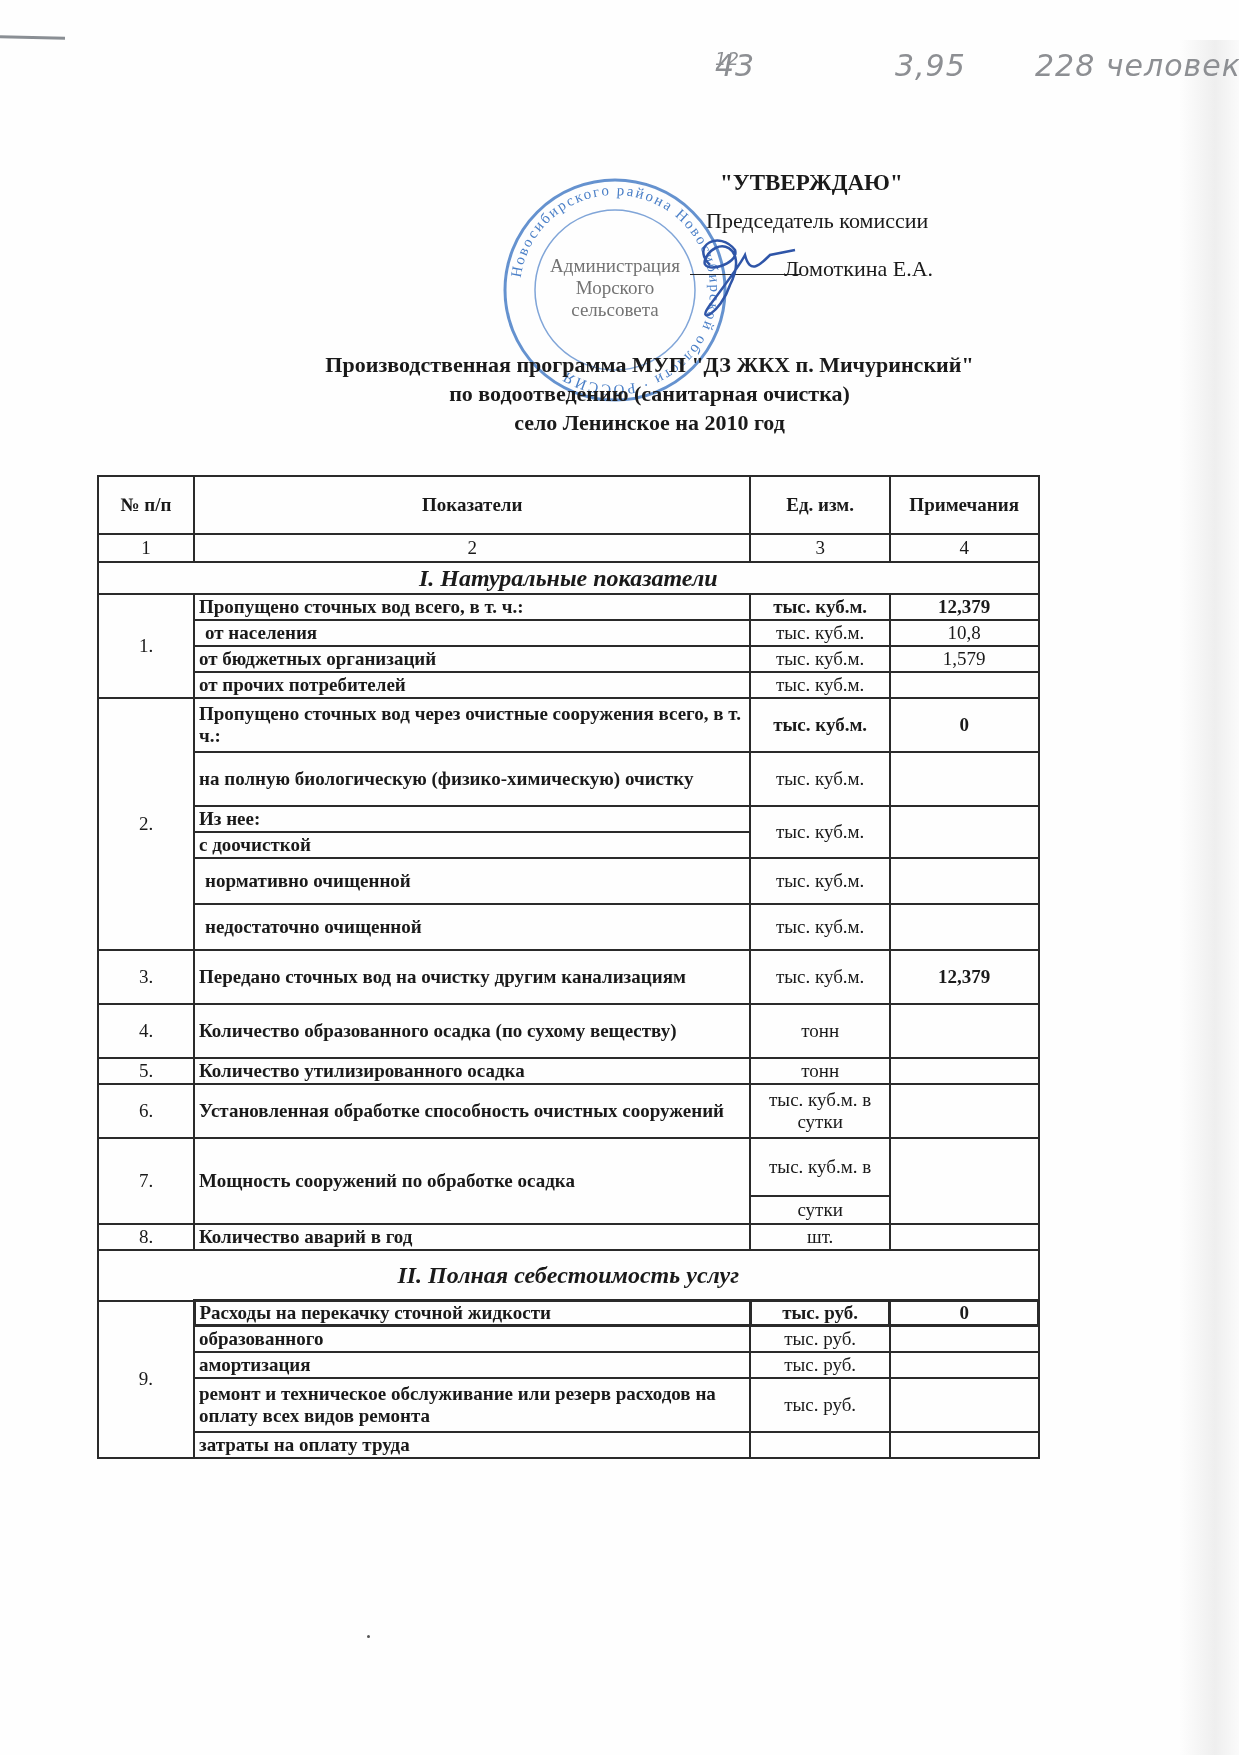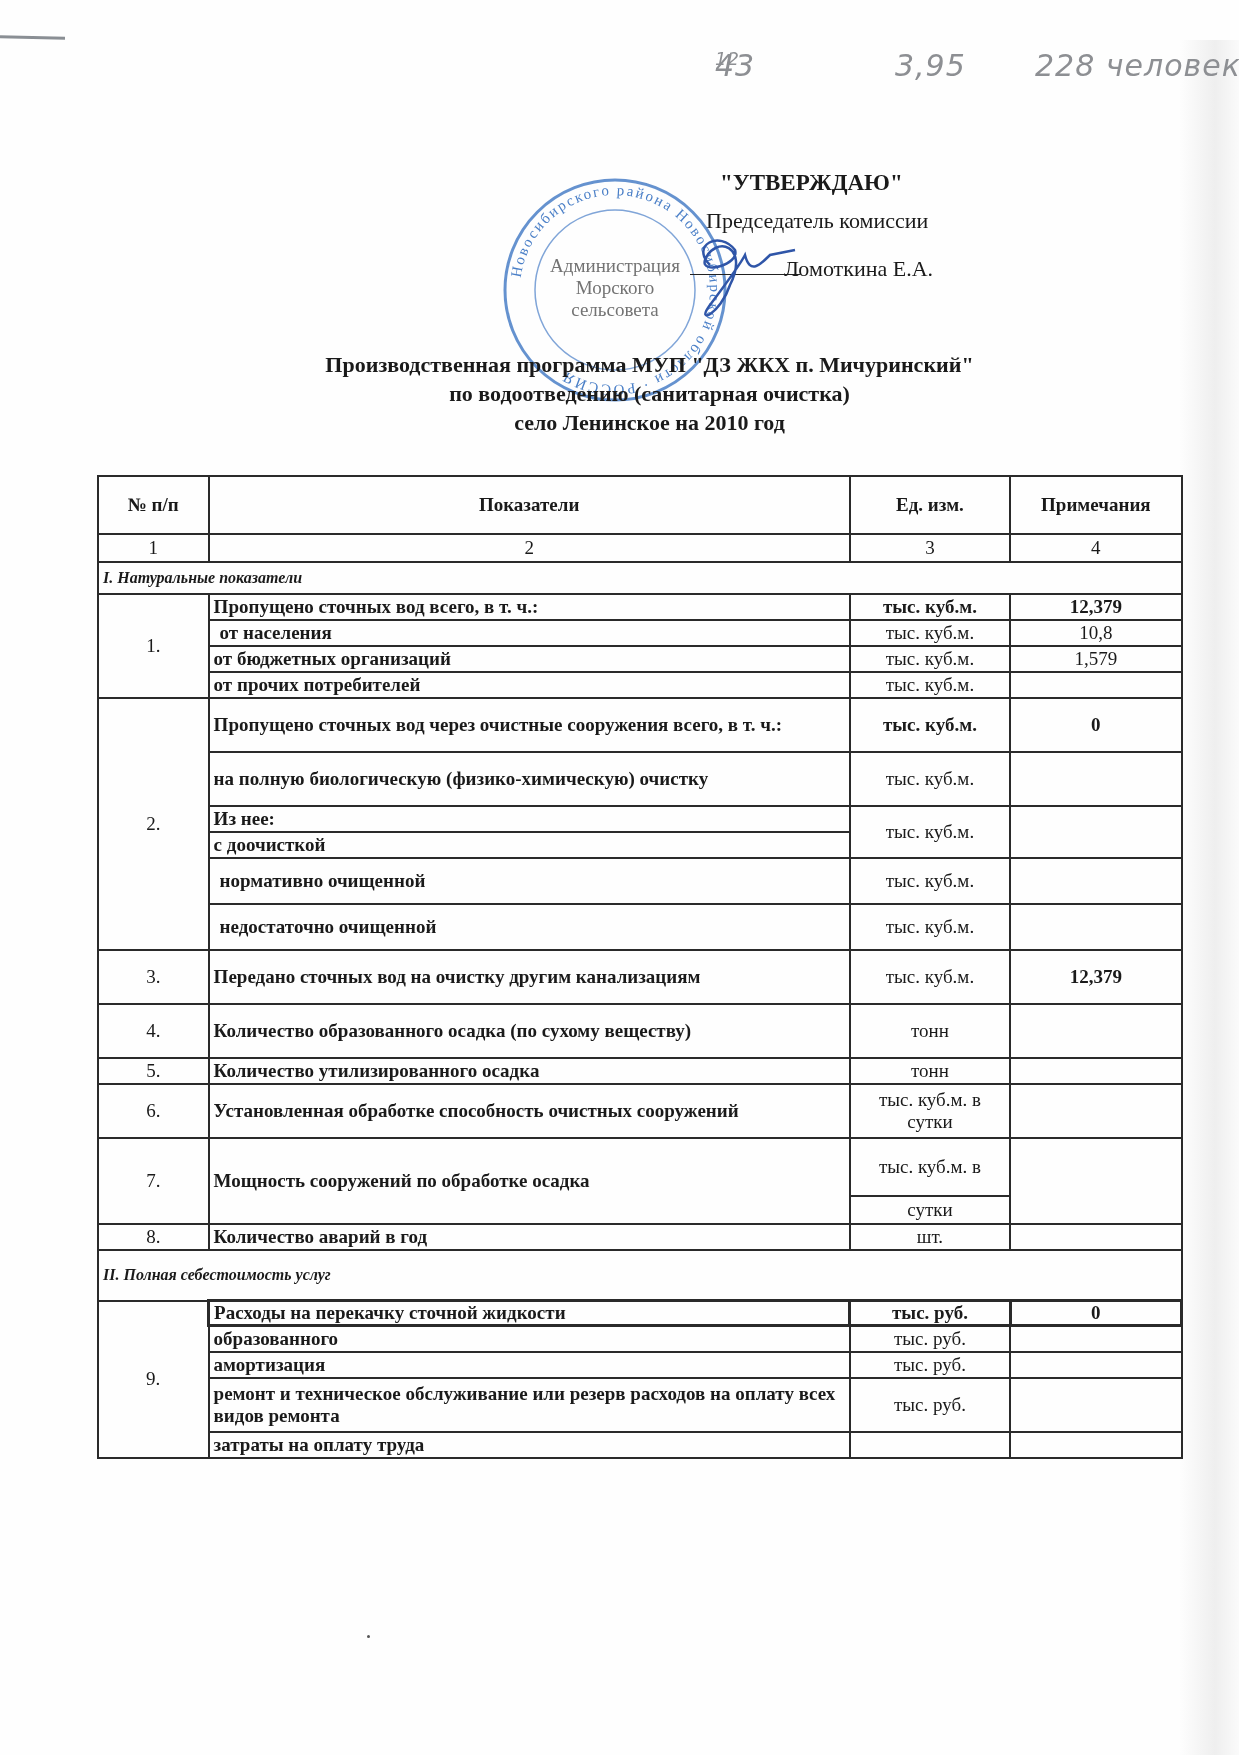--- a/index.html
+++ b/index.html
@@ -21,29 +21,29 @@
   .approve-sig { position: absolute; left: 0; top: 84px; width: 110px; border-bottom: 1px solid #222; height: 20px; }
   .approve-name { position: absolute; left: 94px; top: 86px; white-space: nowrap; }
 
   .stamp { position: absolute; left: 500px; top: 175px; width: 230px; height: 230px; }
   .stamp-text { position: absolute; left: 45px; top: 80px; width: 140px; text-align: center; color: #737373; font-size: 19px; line-height: 22px; }
   .signature { position: absolute; left: 680px; top: 225px; }
 
   .doc-title { position: absolute; left: 0; width: 1239px; top: 350px; text-align: center; font-weight: bold; font-size: 22px; line-height: 29px; }
   .doc-title div { margin-left: 60px; }
 
-  table.main { position: absolute; left: 97px; top: 475px; width: 1086px; border-collapse: collapse; font-size: 19px; table-layout: fixed; }
+  table.main { position: absolute; left: 97px; top: 475px; width: 943px; border-collapse: collapse; font-size: 19px; table-layout: fixed; }
   table.main td, table.main th { border: 2px solid #2a2a2a; padding: 0 4px; vertical-align: middle; }
   table.main th { font-weight: bold; height: 56px; font-size: 19px; }
   .c1 { width: 93px; text-align: center; }
   .c2 { width: 539px; text-align: left; font-weight: bold; }
   .c3 { width: 135px; text-align: center; }
   .c4 { width: 144px; text-align: center; margin-left: 12px; }
   .nums td { height: 26px; text-align: center; }
-  .section td { text-align: left; font-style: italic; font-weight: bold; height: 30px; font-size: 16px; }
+  .section td { text-align: center; font-style: italic; font-weight: bold; height: 30px; font-size: 24px; }
   .section2 td { height: 48px; border-width: 3px; }
   .b { font-weight: bold; }
   tr.r28 td { height: 24px; }
   tr.r56 td { height: 52px; }
   tr.r46 td { height: 44px; }
   tr.r22 td { height: 22px; }
   .indent { padding-left: 10px !important; }
   .dot { position: absolute; left: 367px; top: 1635px; width: 3px; height: 3px; background: #555; border-radius: 50%; }
 </style>
 </head>

